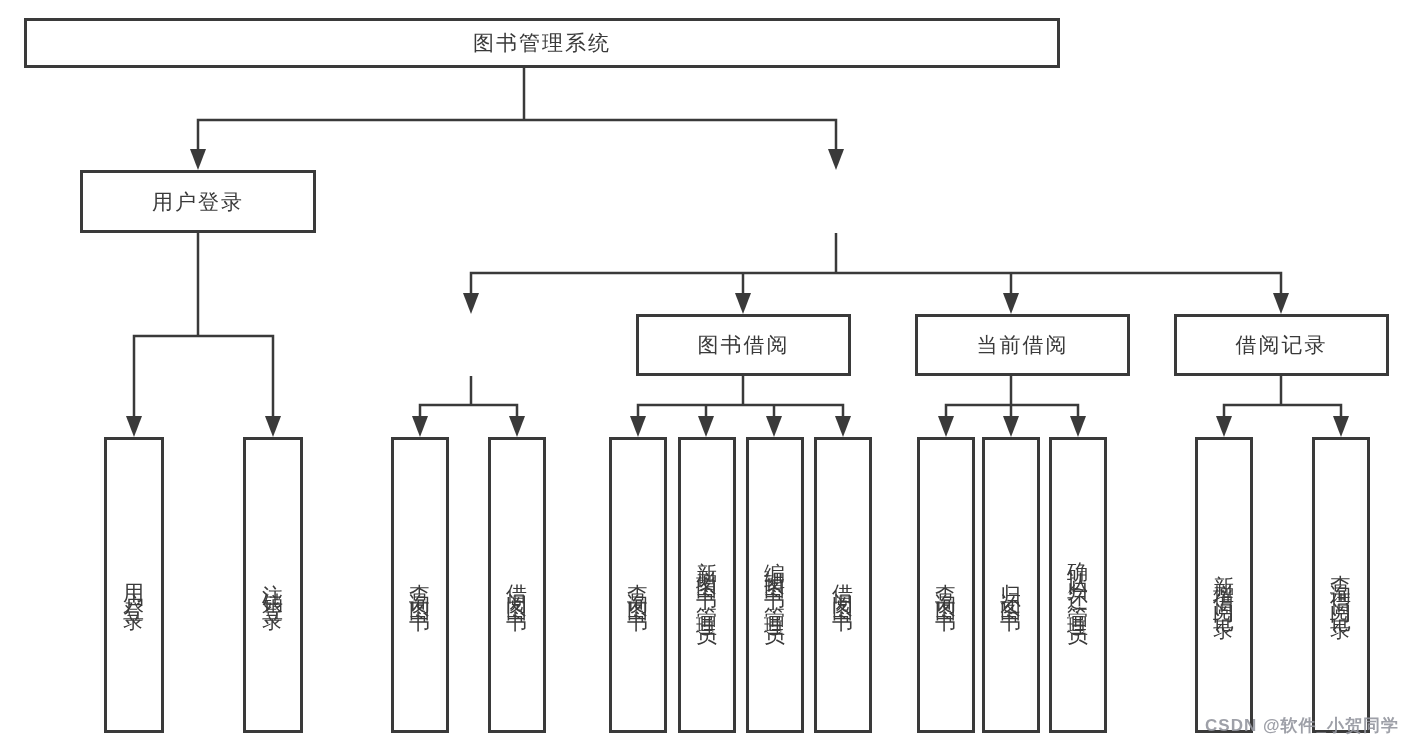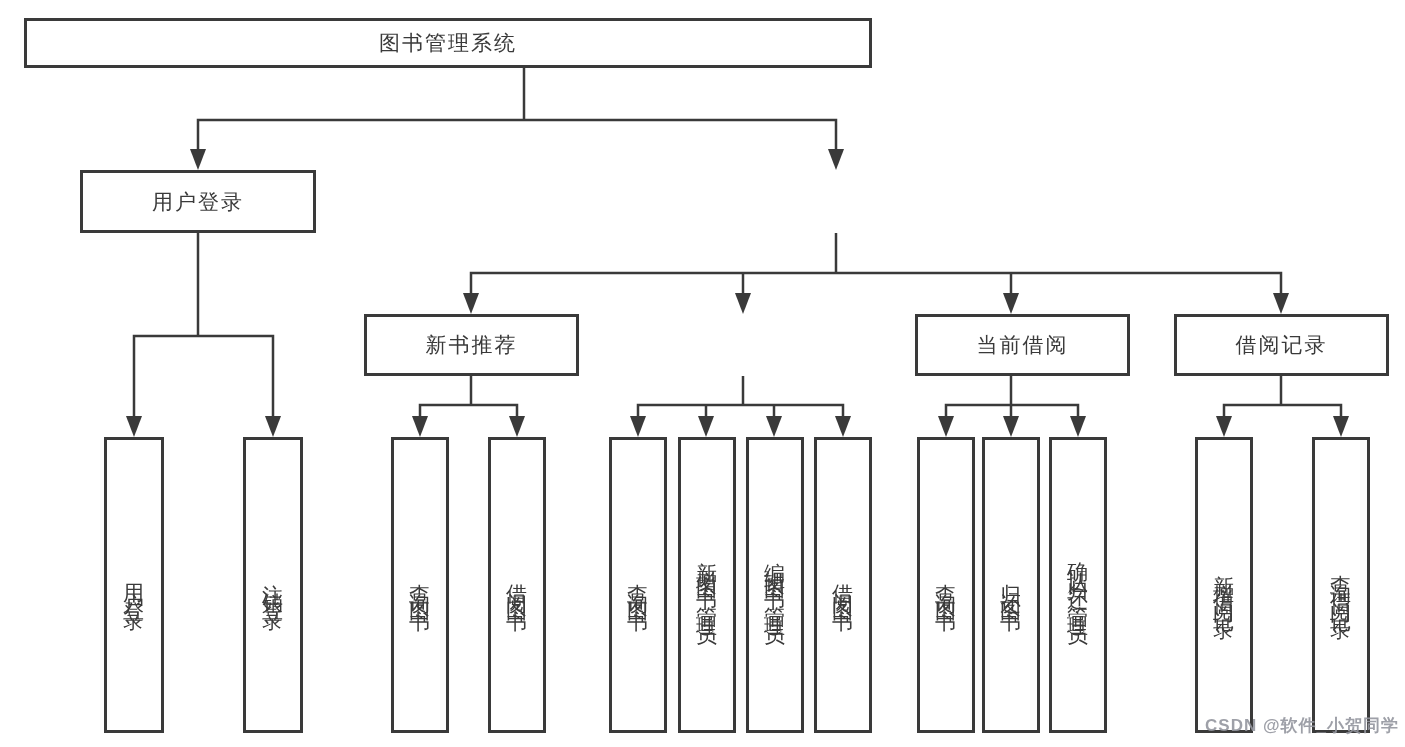--- a/index.html
+++ b/index.html
@@ -101,30 +101,30 @@
       <path d="M774 437 l-8 -21 h16 z"></path>
       <path d="M843 437 l-8 -21 h16 z"></path>
       <path d="M946 437 l-8 -21 h16 z"></path>
       <path d="M1011 437 l-8 -21 h16 z"></path>
       <path d="M1078 437 l-8 -21 h16 z"></path>
       <path d="M1224 437 l-8 -21 h16 z"></path>
       <path d="M1341 437 l-8 -21 h16 z"></path>
     </g>
   </svg>
 
-  <div class="node h" style="left:24px; top:18px; width:848px; height:50px;">
+  <div class="node h" style="left:24px; top:18px; width:1036px; height:50px;">
     <span>图书管理系统</span>
   </div>
 
   <div class="node h" style="left:80px; top:170px; width:236px; height:63px;">
     <span>用户登录</span>
   </div>
 
-  <div class="node h" style="left:364px; top:314px; width:215px; height:62px;">
-    <span>新书推荐</span>
+  <div class="node h" style="left:636px; top:314px; width:215px; height:62px;">
+    <span>图书借阅</span>
   </div>
   <div class="node h" style="left:904px; top:314px; width:215px; height:62px;margin-left:11px;">
     <span>当前借阅</span>
   </div>
   <div class="node h" style="left:1174px; top:314px; width:215px; height:62px;text-align:center;">
     <span>借阅记录</span>
   </div>
 
   <div class="node v" style="left:104px; top:437px; width:60px; height:296px;">
     <span>用户登录</span>

